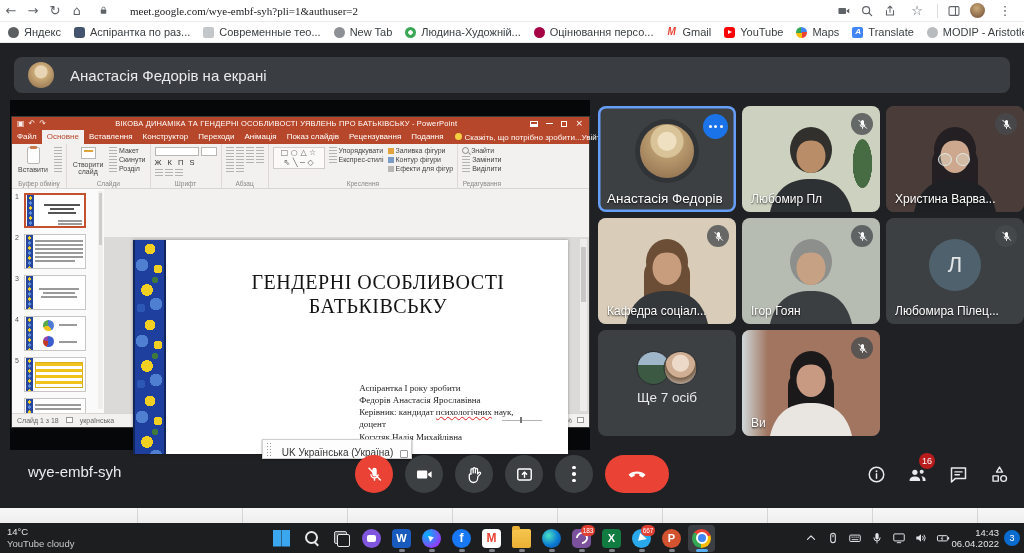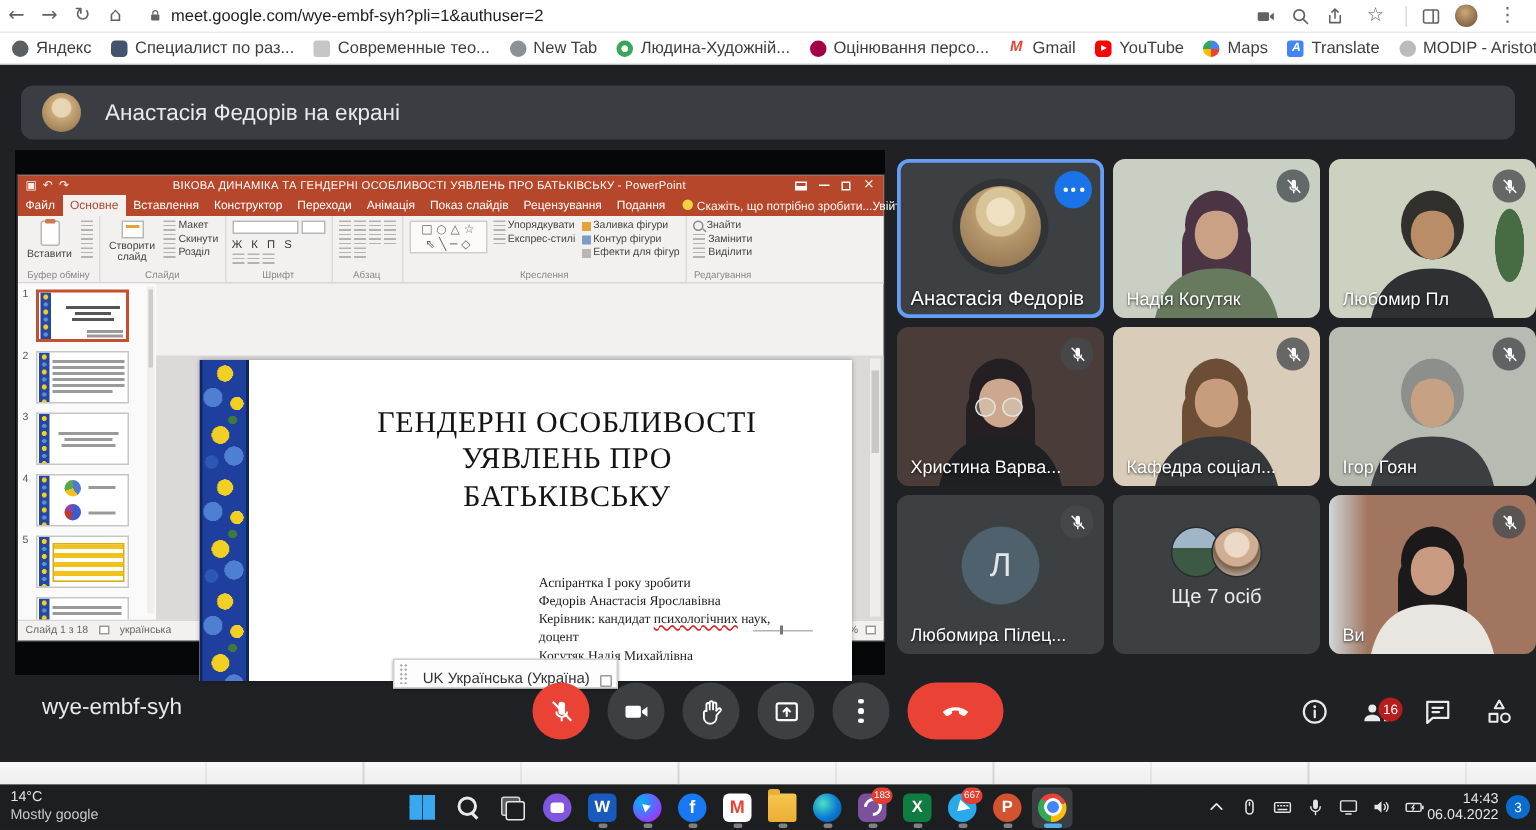--- a/index.html
+++ b/index.html
@@ -7,21 +7,21 @@
               font-family:"Liberation Sans", sans-serif; }
   #screen { position:relative; width:1024px; height:553px; }
 
   
   .chrome-top { position:absolute; top:0; left:0; width:1024px; height:22px; background:#fff;
                 display:flex; align-items:center; border-bottom:1px solid #ececec; z-index:5; }
   .navg { font-family:"DejaVu Sans",sans-serif; color:#5f6368; font-size:13px; line-height:22px;
           width:22px; text-align:center; cursor:pointer; }
   .g-back::before{content:"←";} .g-fwd::before{content:"→";}
   .g-reload::before{content:"↻";} .g-home::before{content:"⌂";}
-  .addr { display:flex; align-items:center; gap:5px; margin-left:10px; flex:1; }
+  .addr { display:flex; align-items:center; gap:21px; margin-left:10px; flex:1;font-family:Liberation Serif, serif; }
   .addr svg { width:11px; height:11px; }
   .url { font-size:11px; color:#202124; }
   .chrome-right { display:flex; align-items:center; gap:9px; margin-right:8px; color:#5f6368; }
   .chrome-right svg { width:14px; height:14px; display:block; }
   .g-star::before{content:"☆"; font-family:"DejaVu Sans",sans-serif; font-size:13px;}
   .g-kebab::before{content:"⋮"; font-family:"DejaVu Sans",sans-serif; font-size:13px;}
   .tb-sep { width:1px; height:14px; background:#dadce0; }
   .av-mini { width:15px; height:15px; border-radius:50%;
              background:radial-gradient(circle at 45% 35%, #caa977, #6d4a34); }
 
@@ -222,21 +222,21 @@
              display:flex; align-items:center; justify-content:center; cursor:pointer; }
   .endcall svg { width:22px; height:22px; }
   .dots3v { display:flex; flex-direction:column; gap:3px; }
   .dots3v i { width:3.5px; height:3.5px; border-radius:50%; background:#fff; }
   .right-controls { position:absolute; right:14px; top:412px; height:38px; display:flex;
                     align-items:center; gap:20px; color:#e8eaed; }
   .rc { position:relative; cursor:pointer; }
   .rc svg { width:21px; height:21px; display:block; }
   .badge16 { position:absolute; top:-11px; right:-7px; min-width:16px; height:16px; border-radius:8px;
              background:#b91c1c; color:#fff; font-size:9px; display:flex; align-items:center;
-             justify-content:center; padding:0 2px;margin-top:12px; }
+             justify-content:center; padding:0 2px; }
 
   
   .strip { position:absolute; top:508px; left:0; width:1024px; height:15px; background:#fbfbfb;
            background-image:linear-gradient(#fbfbfb,#f2f2f2),
              repeating-linear-gradient(90deg, transparent 0 104px, #e0e0e0 104px 105px);
            background-blend-mode:multiply; background-position:0 0, 33px 0; }
   .taskbar { position:absolute; top:523px; left:0; width:1024px; height:30px; background:#1d1e20;
              color:#e8e8e8; }
   .weather { position:absolute; left:7px; top:3px; font-size:9.5px; line-height:1.25; color:#e4e4e4; cursor:pointer; }
   .weather .cond { color:#c9c9c9; }
@@ -451,21 +451,21 @@
     </div>
   </div>
 
   <div class="bookmarks">
     <span class="bm">
         <i class="fv fv1"></i>
         <span>Яндекс</span>
       </span>
     <span class="bm">
         <i class="fv fv2"></i>
-        <span>Специалист по раз...</span>
+        <span>Аспірантка по раз...</span>
       </span>
     <span class="bm">
         <i class="fv fv3"></i>
         <span>Современные тео...</span>
       </span>
     <span class="bm">
         <i class="fv fv4"></i>
         <span>New Tab</span>
       </span>
     <span class="bm">
@@ -724,21 +724,20 @@
               </span>
             </div>
             <span class="thumb-scroll"></span>
           </div>
 
           <div class="editor">
             <div class="slide">
               <div class="floral"></div>
               <div class="stitle">
                 <div>ГЕНДЕРНІ ОСОБЛИВОСТІ</div>
-                <div>УЯВЛЕНЬ ПРО</div>
                 <div>БАТЬКІВСЬКУ</div>
               </div>
               <div class="scredits">
                 <div>Аспірантка I року зробити</div>
                 <div>Федорів Анастасія Ярославівна</div>
                 <div><span>Керівник: кандидат </span><span class="err">психологічних</span><span> наук,</span></div>
                 <div>доцент</div>
                 <div><span class="err">Когутяк</span><span> Надія Михайлівна</span></div>
               </div>
             </div>
@@ -769,31 +768,20 @@
 
     <div class="tiles">
       <div class="tile tile-active">
         <span class="big-avatar"></span>
         <span class="menu-dots">
             <i></i>
             <i></i>
             <i></i>
           </span>
         <span class="tname">Анастасія Федорів</span>
-      </div>
-      <div class="tile v2">
-        <svg class="person">
-            <use href="#sym-person"></use>
-          </svg>
-        <span class="micoff">
-            <svg viewBox="0 0 24 24">
-              <use href="#sym-micoff"></use>
-            </svg>
-          </span>
-        <span class="tname">Надія Когутяк</span>
       </div>
       <div class="tile v3">
         <svg class="person">
             <use href="#sym-person"></use>
           </svg>
         <span class="plant"></span>
         <span class="micoff">
             <svg viewBox="0 0 24 24">
               <use href="#sym-micoff"></use>
             </svg>
@@ -931,21 +919,21 @@
           </svg>
         </span>
     </div>
   </div>
 
   <div class="strip"></div>
 
   <div class="taskbar">
     <div class="weather">
       <div>14°C</div>
-      <div class="cond">Mostly google</div>
+      <div class="cond">YouTube cloudy</div>
     </div>
 
     <div class="tb-center">
       <span class="tbi">
           <span class="ic ic-start"></span>
         </span>
       <span class="tbi">
           <span class="ic ic-search"></span>
         </span>
       <span class="tbi">

